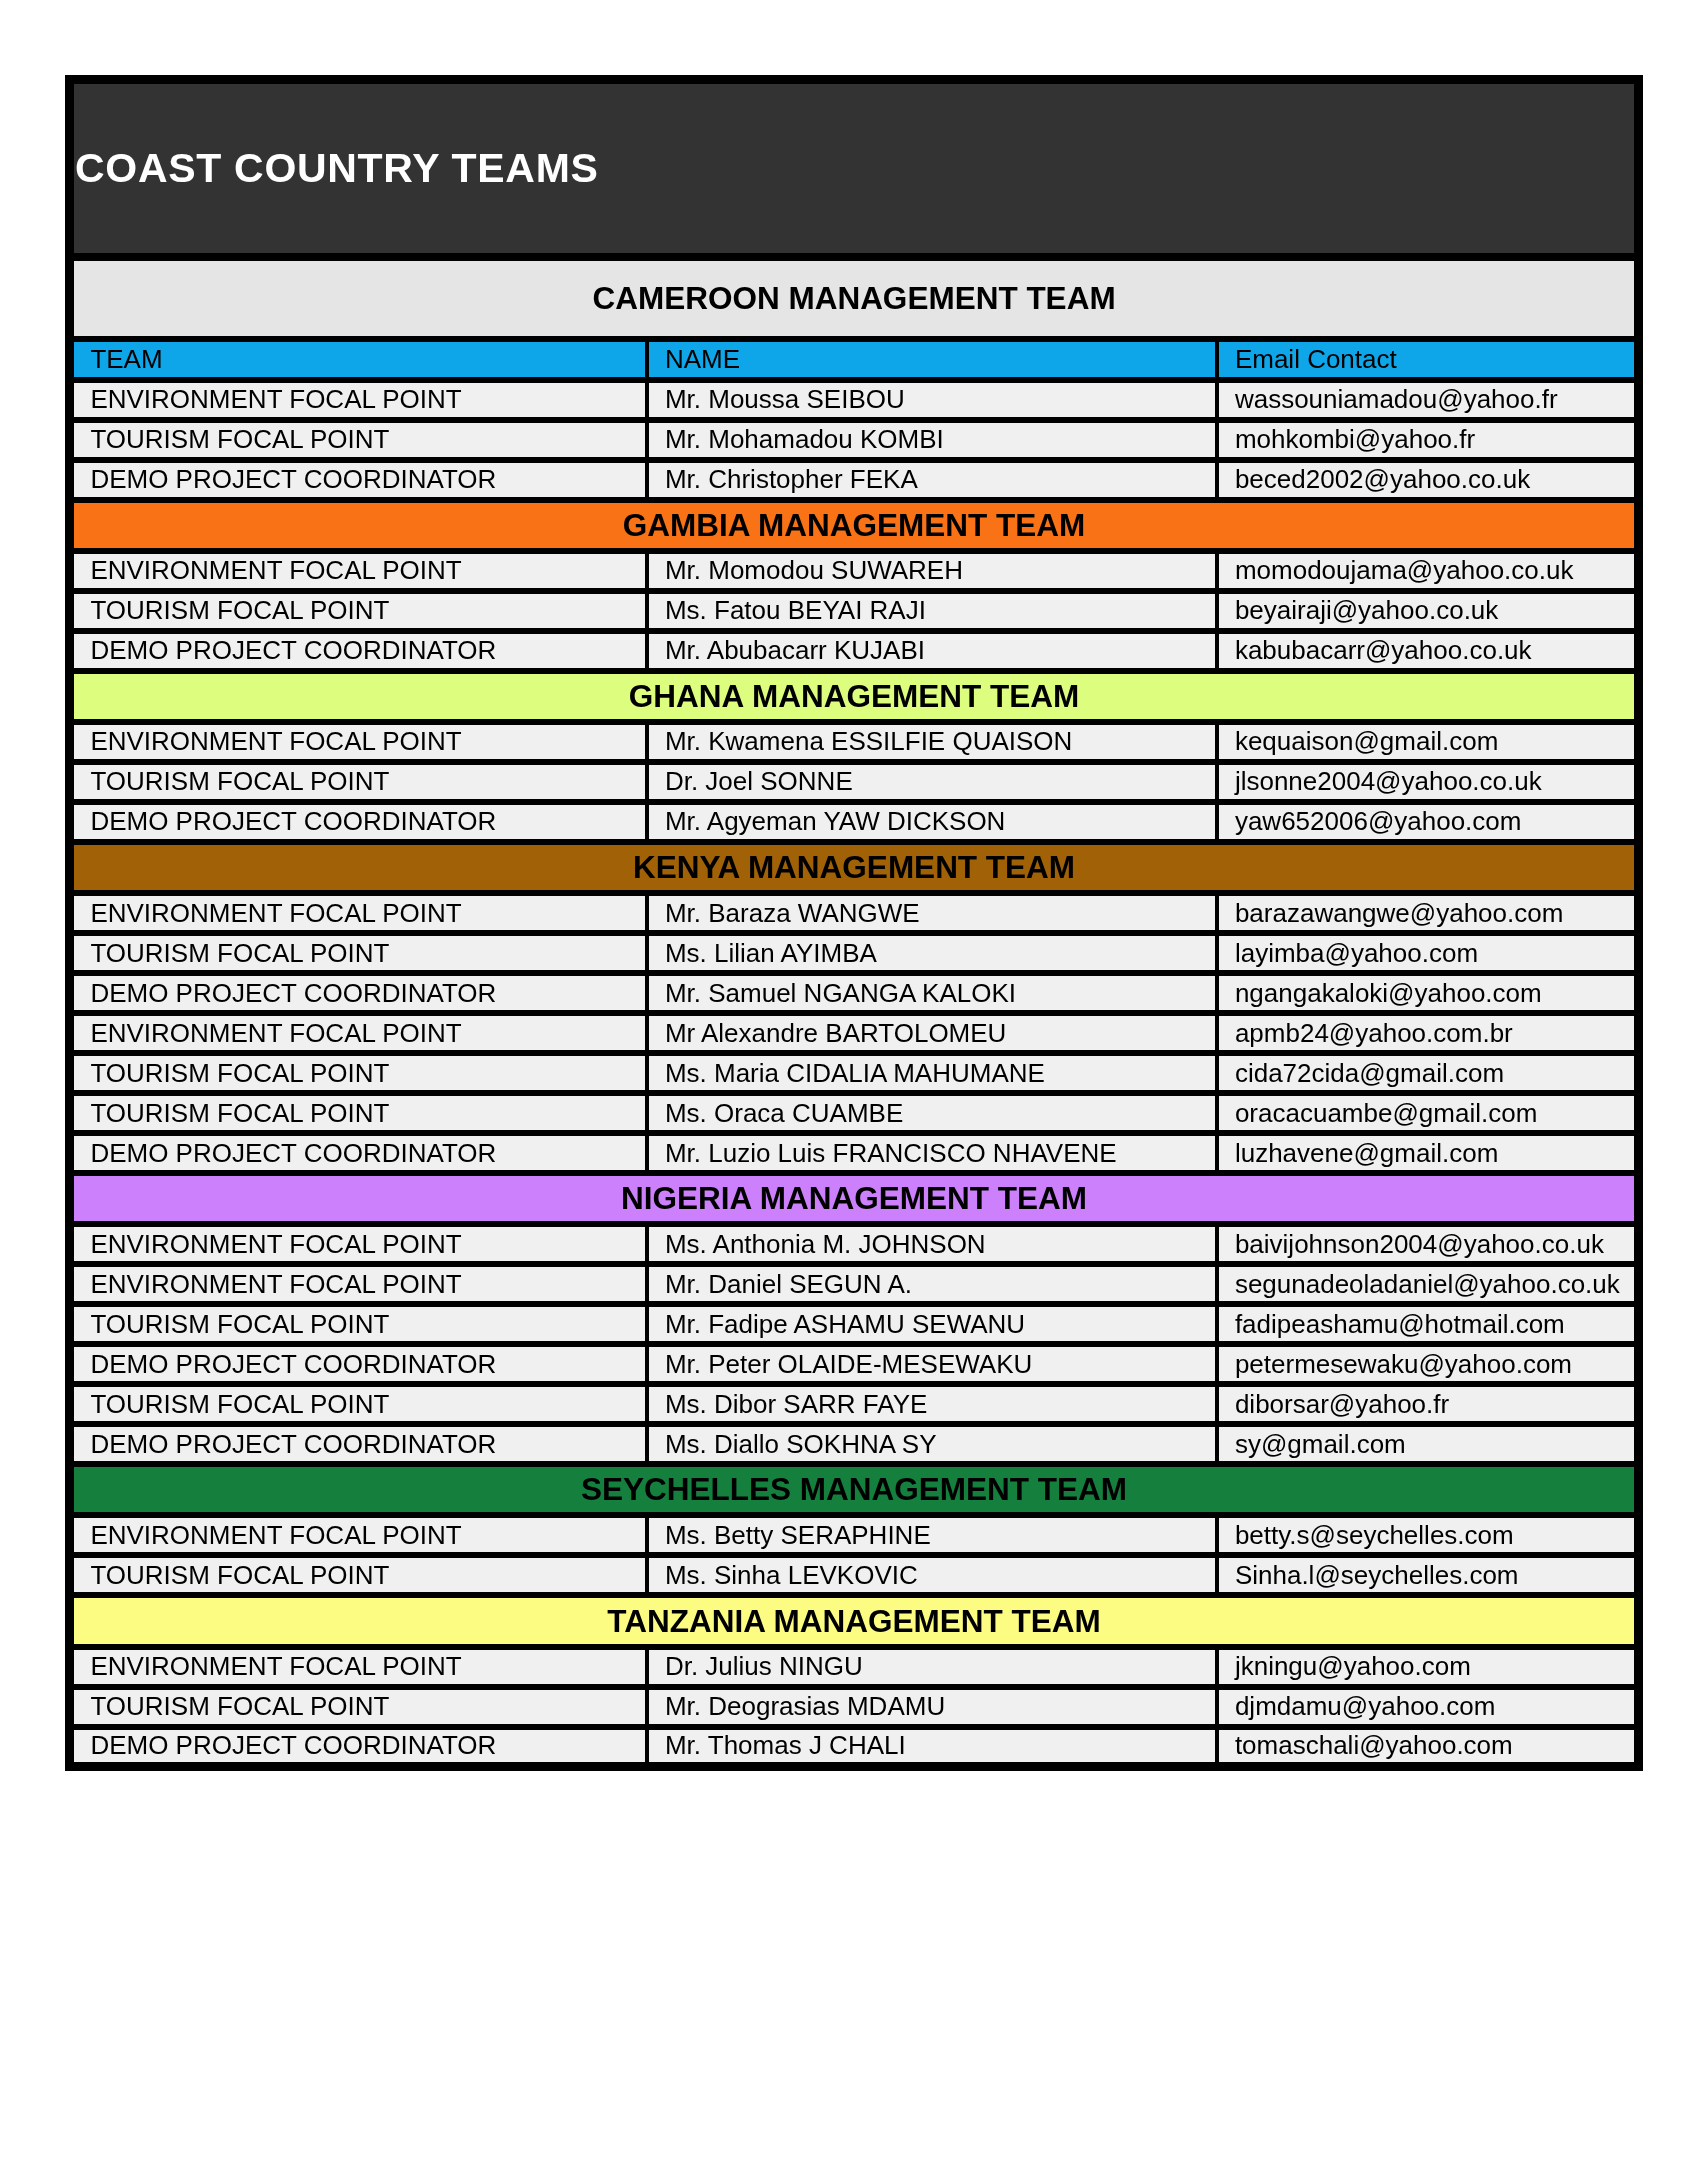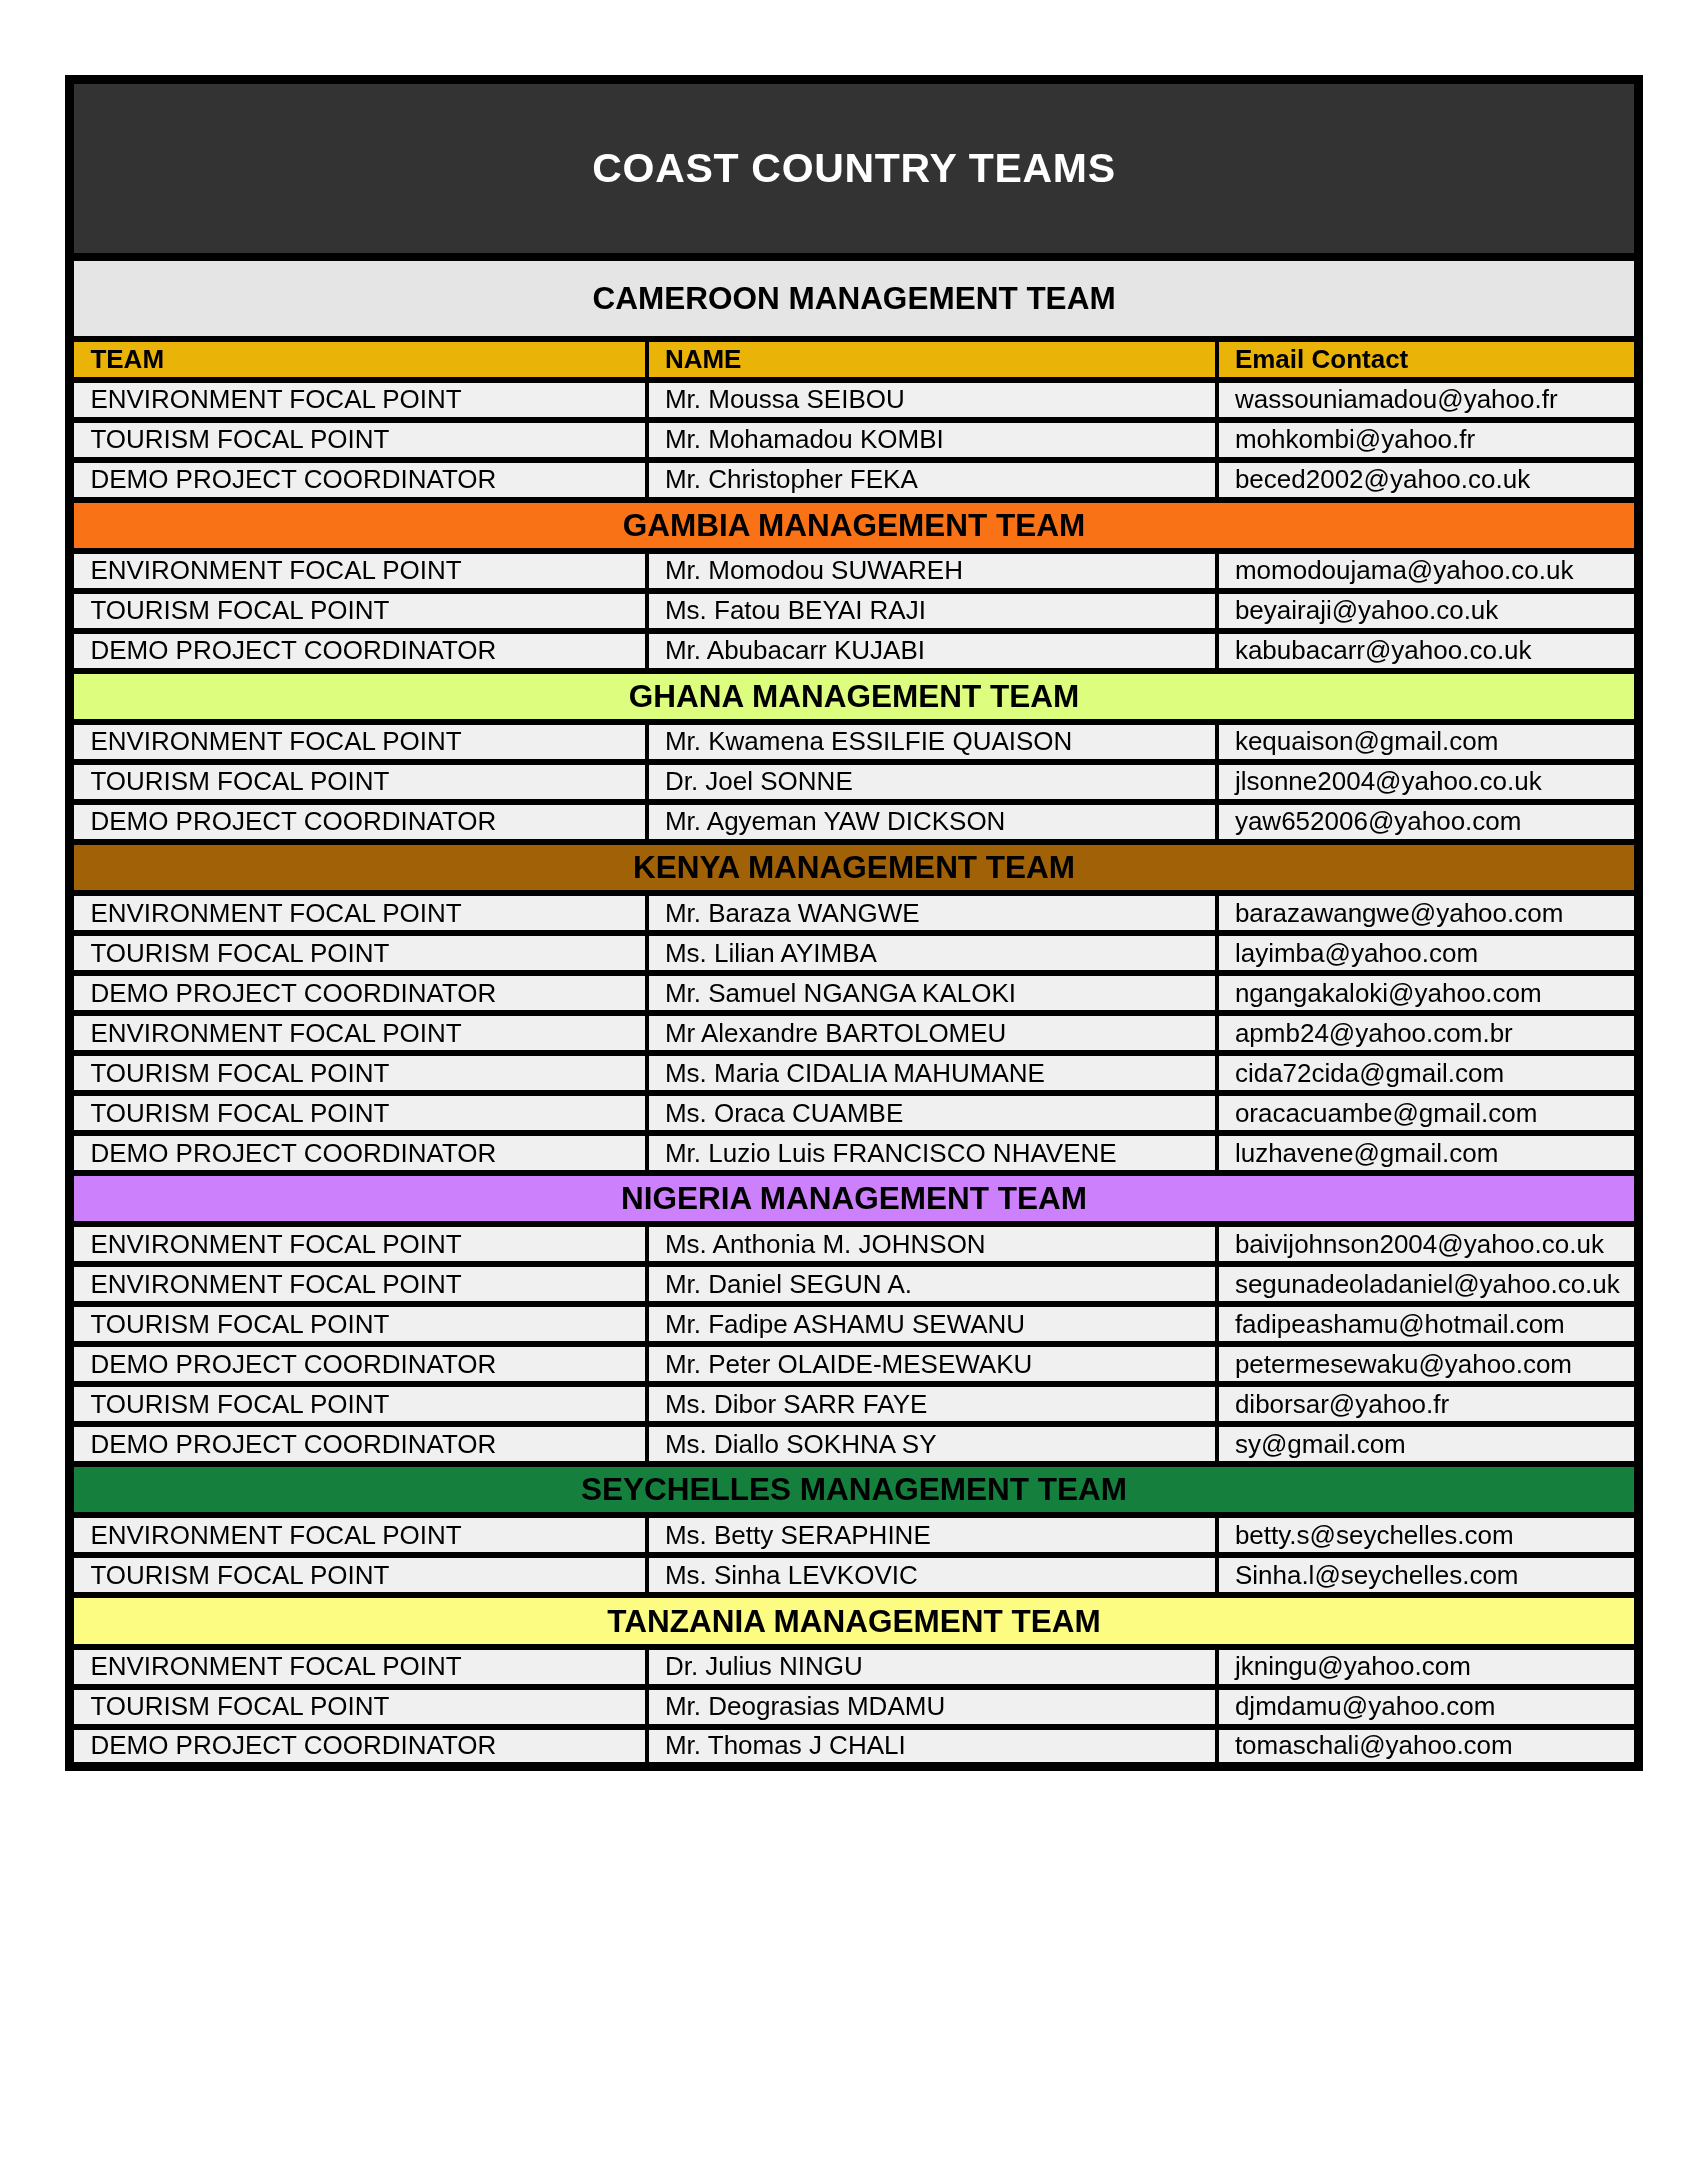--- a/index.html
+++ b/index.html
@@ -29,43 +29,43 @@
     border: 6.2px solid #000000;
     border-left-width: 4.1px;
     border-right-width: 4.1px;
     box-sizing: border-box;
     overflow: hidden;
     white-space: nowrap;
   }
   td.title-cell {
     background: #333333;
     color: #ffffff;
-    text-align: center;
+    text-align: left;
     vertical-align: middle;
     font-weight: bold;
     font-size: 41px;
     letter-spacing: 0.7px;
     height: 177px;
     border-bottom-width: 8.2px;
   }
   td.section-band {
     text-align: center;
     vertical-align: middle;
     font-weight: bold;
     font-size: 31.5px;
     color: #000000;
     height: 48px;
     padding: 4.1px 0;
   }
   td.section-band.tall {
     height: 82px;
   }
   tr.col-header-row td {
-    background: #eab308;
-    font-weight: bold;
+    background: #0ea5e9;
+    font-weight: normal;
     font-size: 26px;
     height: 41px;
     vertical-align: middle;
     padding: 0 0 0 16.4px;
   }
   tr.data-row td {
     background: #f0f0f0;
     font-size: 26px;
     height: 40px;
     vertical-align: middle;

